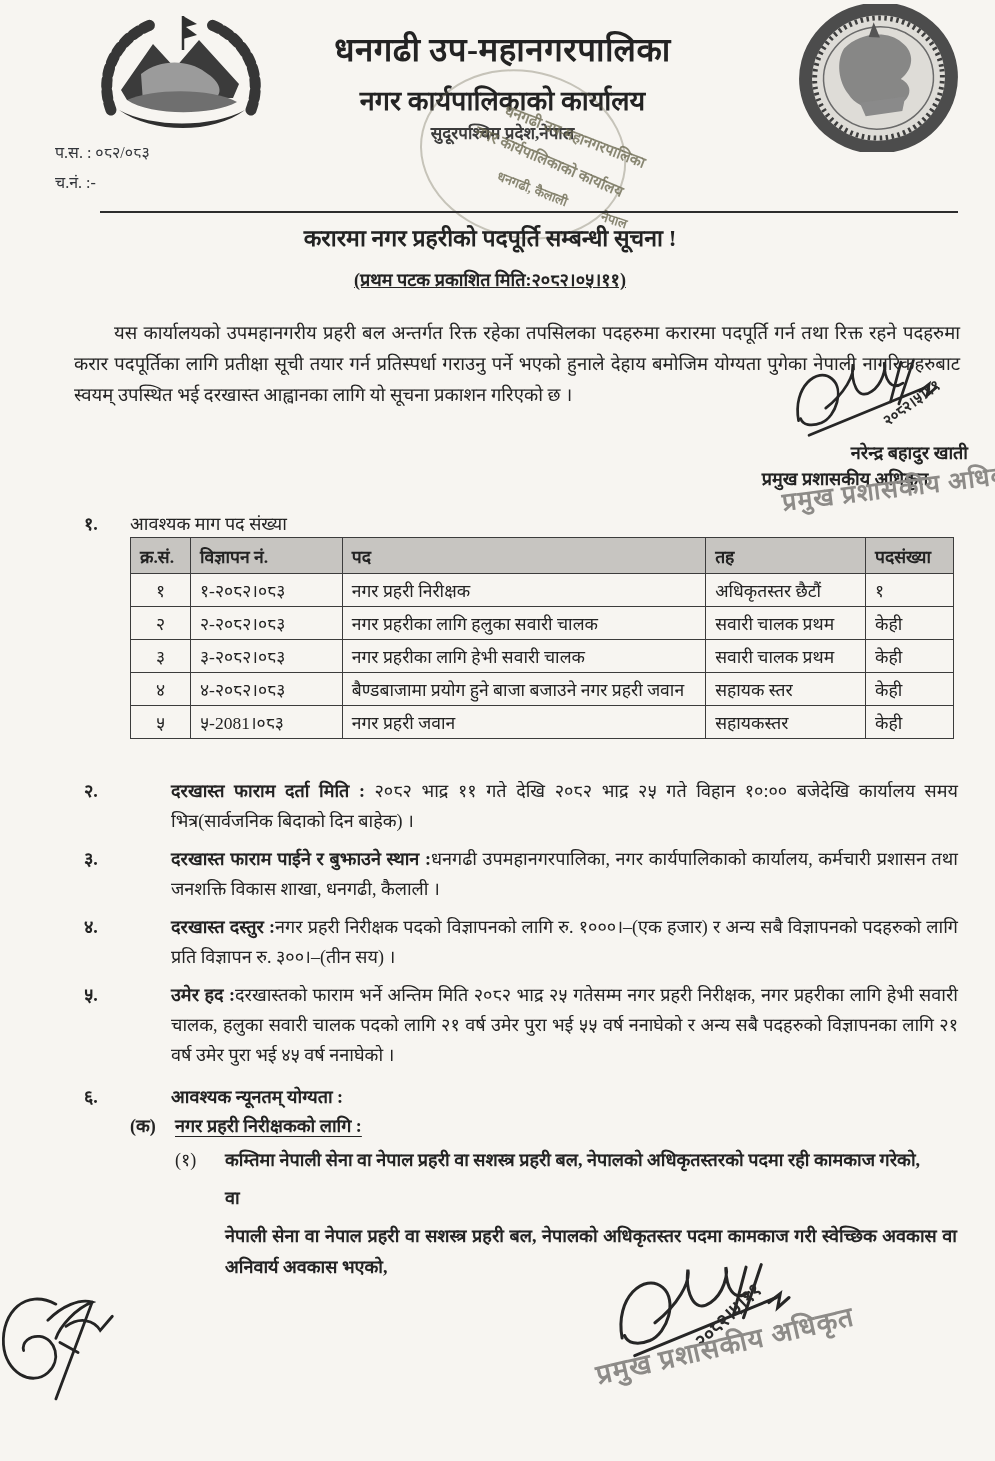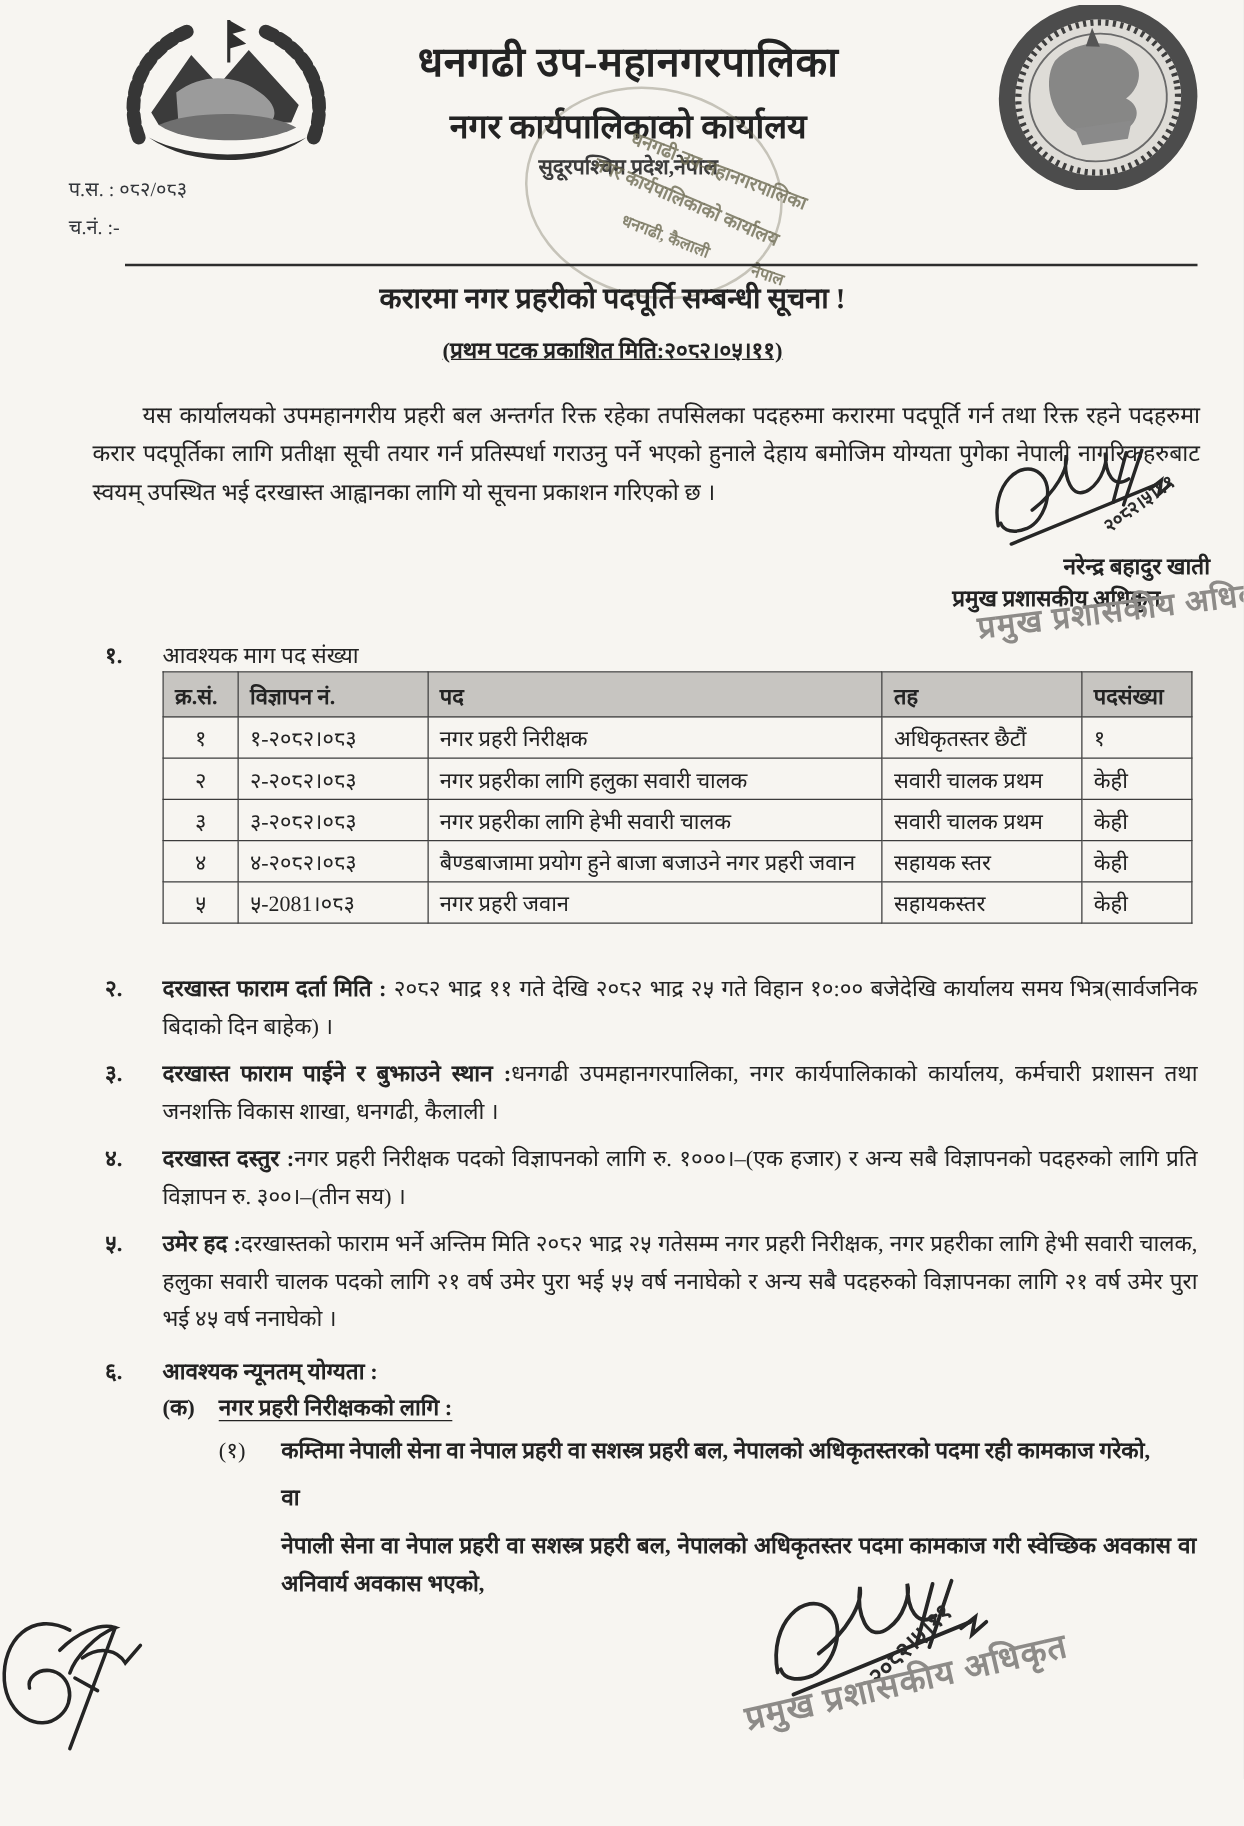--- a/index.html
+++ b/index.html
@@ -38,21 +38,21 @@
   .sig-name { left:722px; top:440px; width:246px; text-align:right; font-size:18px; font-weight:600; }
   .sig-desig { left:714px; top:466px; width:262px; text-align:center; font-size:18px; font-weight:600; }
   .stamp-text1 { left:780px; top:484px; font-size:25px; font-weight:700; color:#8d8b88; transform:rotate(-7deg); transform-origin:left top; white-space:nowrap; letter-spacing:1px; }
   .stamp-text2 { left:592px; top:1356px; font-size:27px; font-weight:700; color:#8d8b88; transform:rotate(-13deg); transform-origin:left top; white-space:nowrap; letter-spacing:1px; }
   .sig2-svg { left:612px; top:1262px; width:215px; height:118px; }
   .sig-date2 { left:686px; top:1302px; font-size:19px; transform:rotate(-44deg); color:#2a2a2a; font-weight:600; white-space:nowrap; }
   .sig-left-svg { left:-8px; top:1286px; width:158px; height:126px; }
   
   .item { left:84px; width:876px; display:flex; font-size:18px; line-height:30px; }
   .item .num { width:46px; flex:none; font-weight:700; }
-  .item .body { flex:1; text-align:justify; padding-right:2px; }
+  .item .body { flex:1; text-align:justify; padding-right:2px;margin-left:41px; }
   .item .body b { font-weight:700; }
   .s1-head { left:84px; top:511px; display:flex; font-size:18px; }
   .s1-head .num { width:46px; font-weight:700; }
   .s1-head .heading { font-weight:400; }
   .sub-ka { left:130px; top:1113px; display:flex; font-size:18px; }
   .sub-ka .num { width:45px; font-weight:700; }
   .sub-ka .heading { font-weight:700; text-decoration:underline; text-underline-offset:4px; }
   .sub-q1 { left:175px; top:1145px; width:782px; display:flex; font-size:18px; line-height:31px; }
   .sub-q1 .num { width:50px; flex:none; }
   .sub-q1 .qbody { flex:1; }

